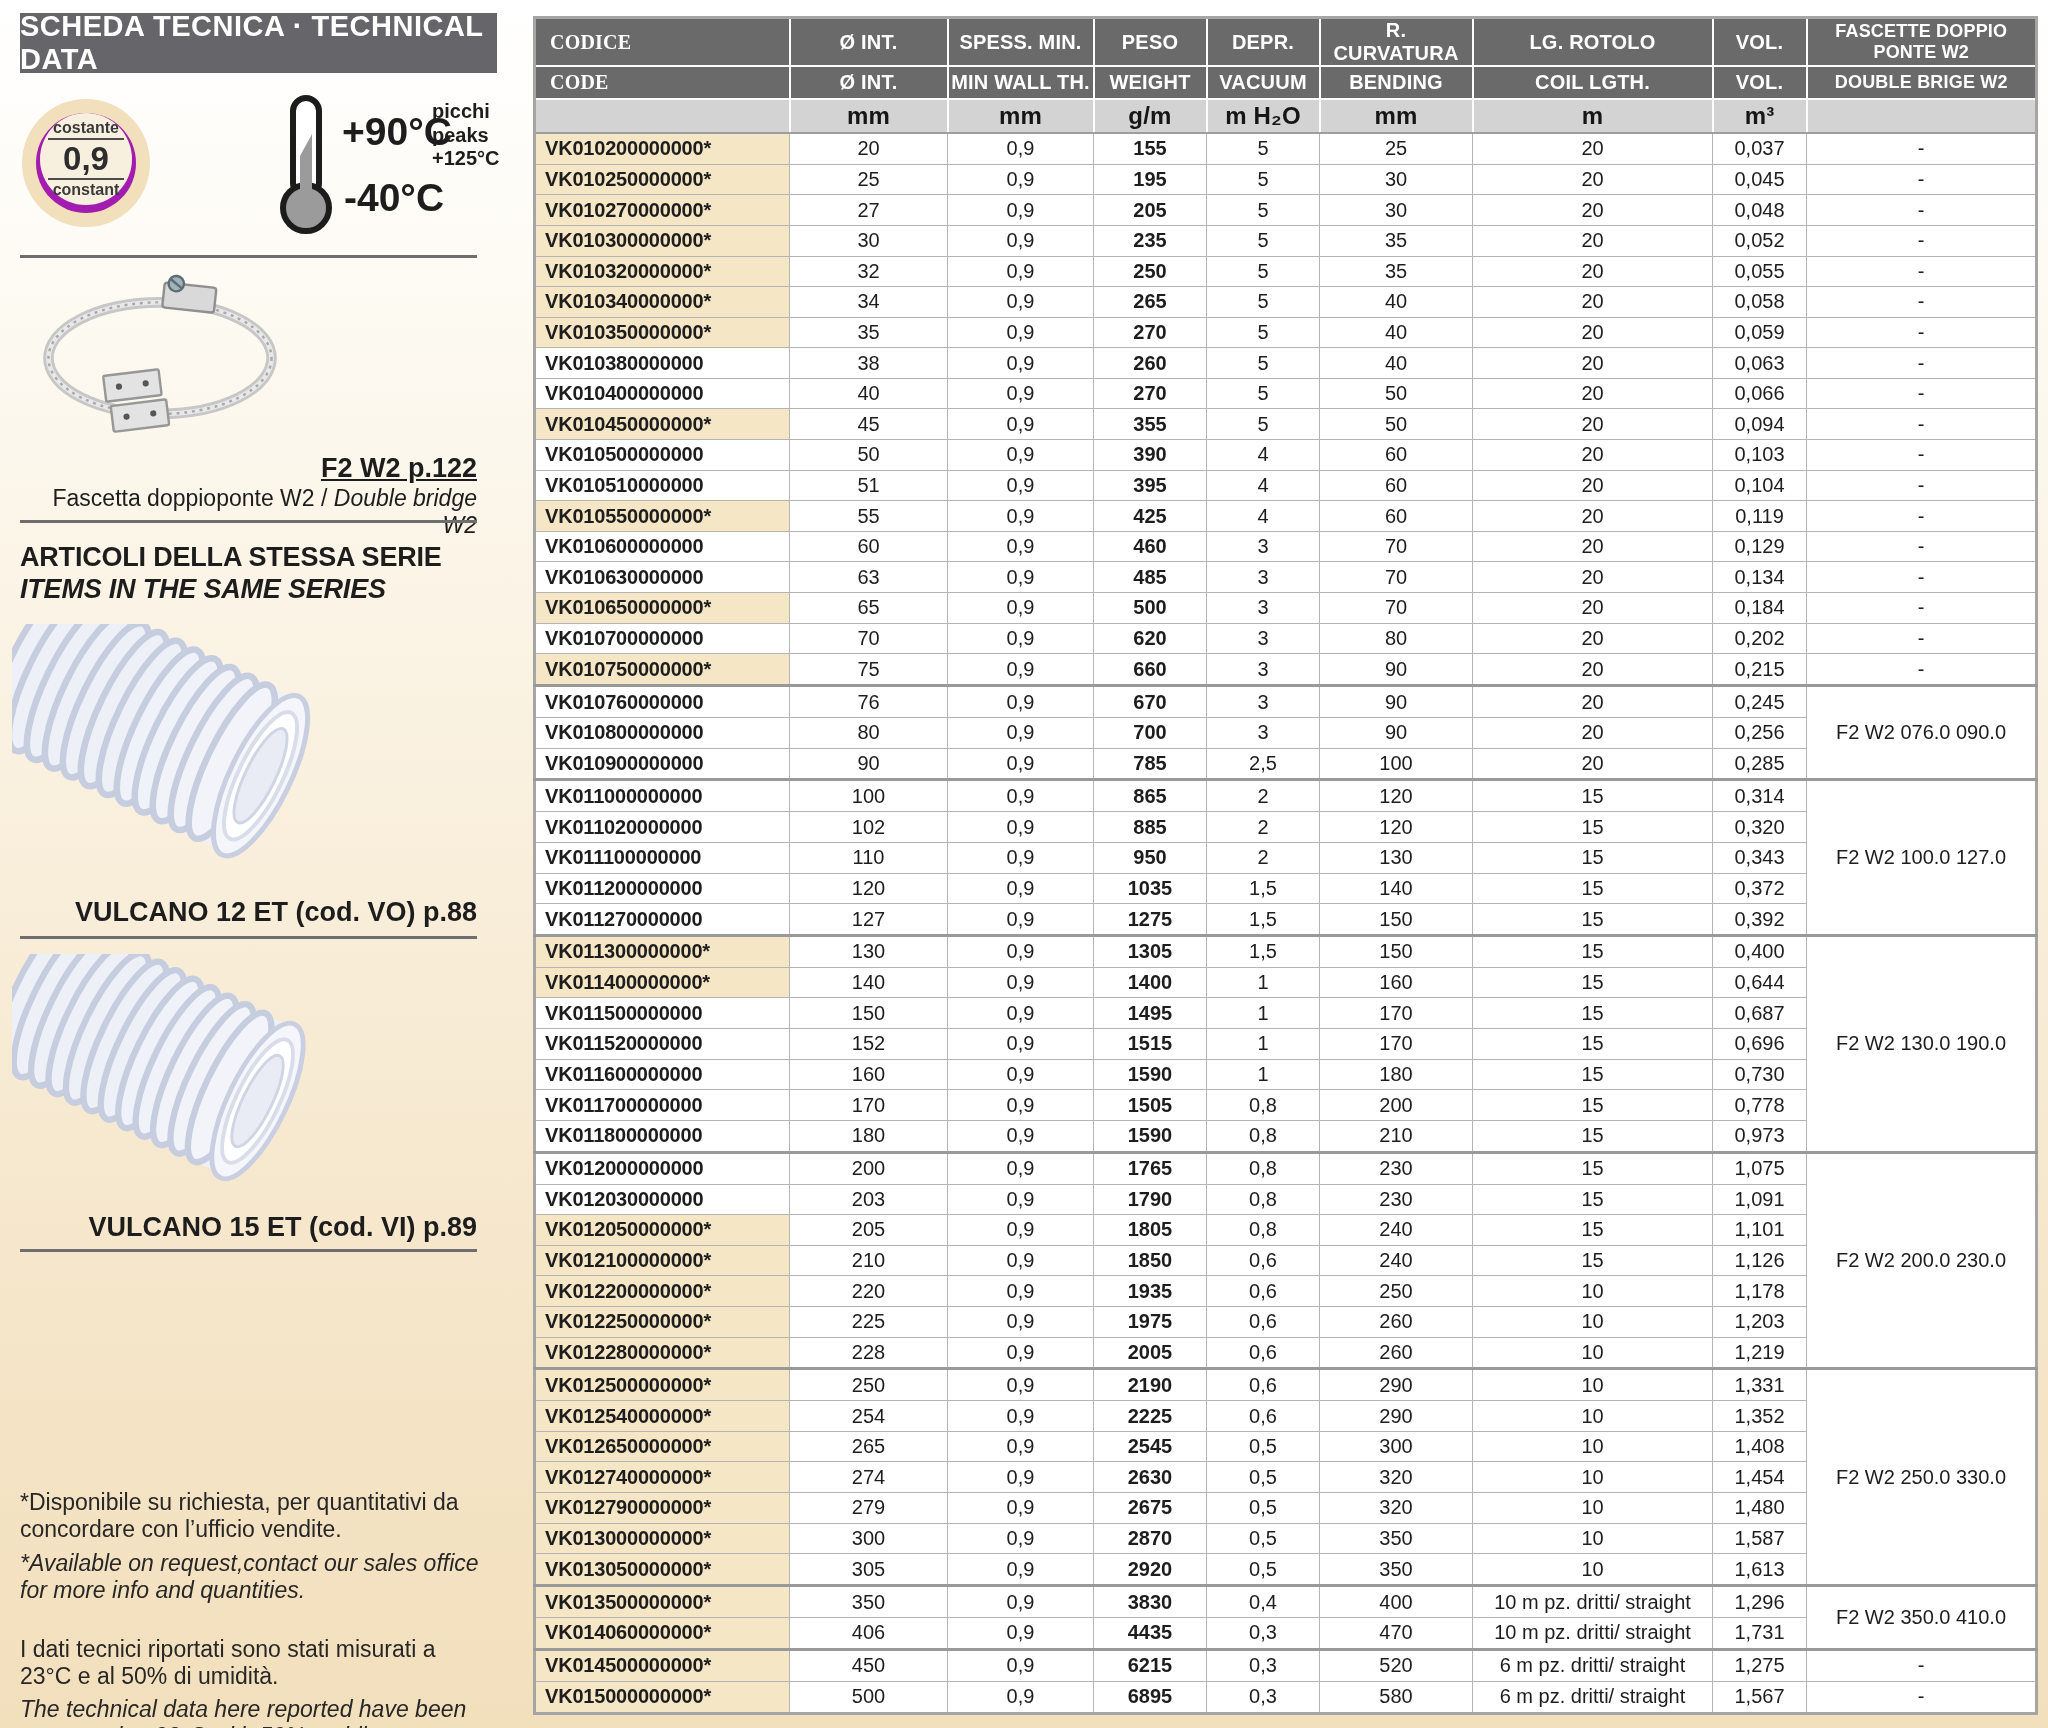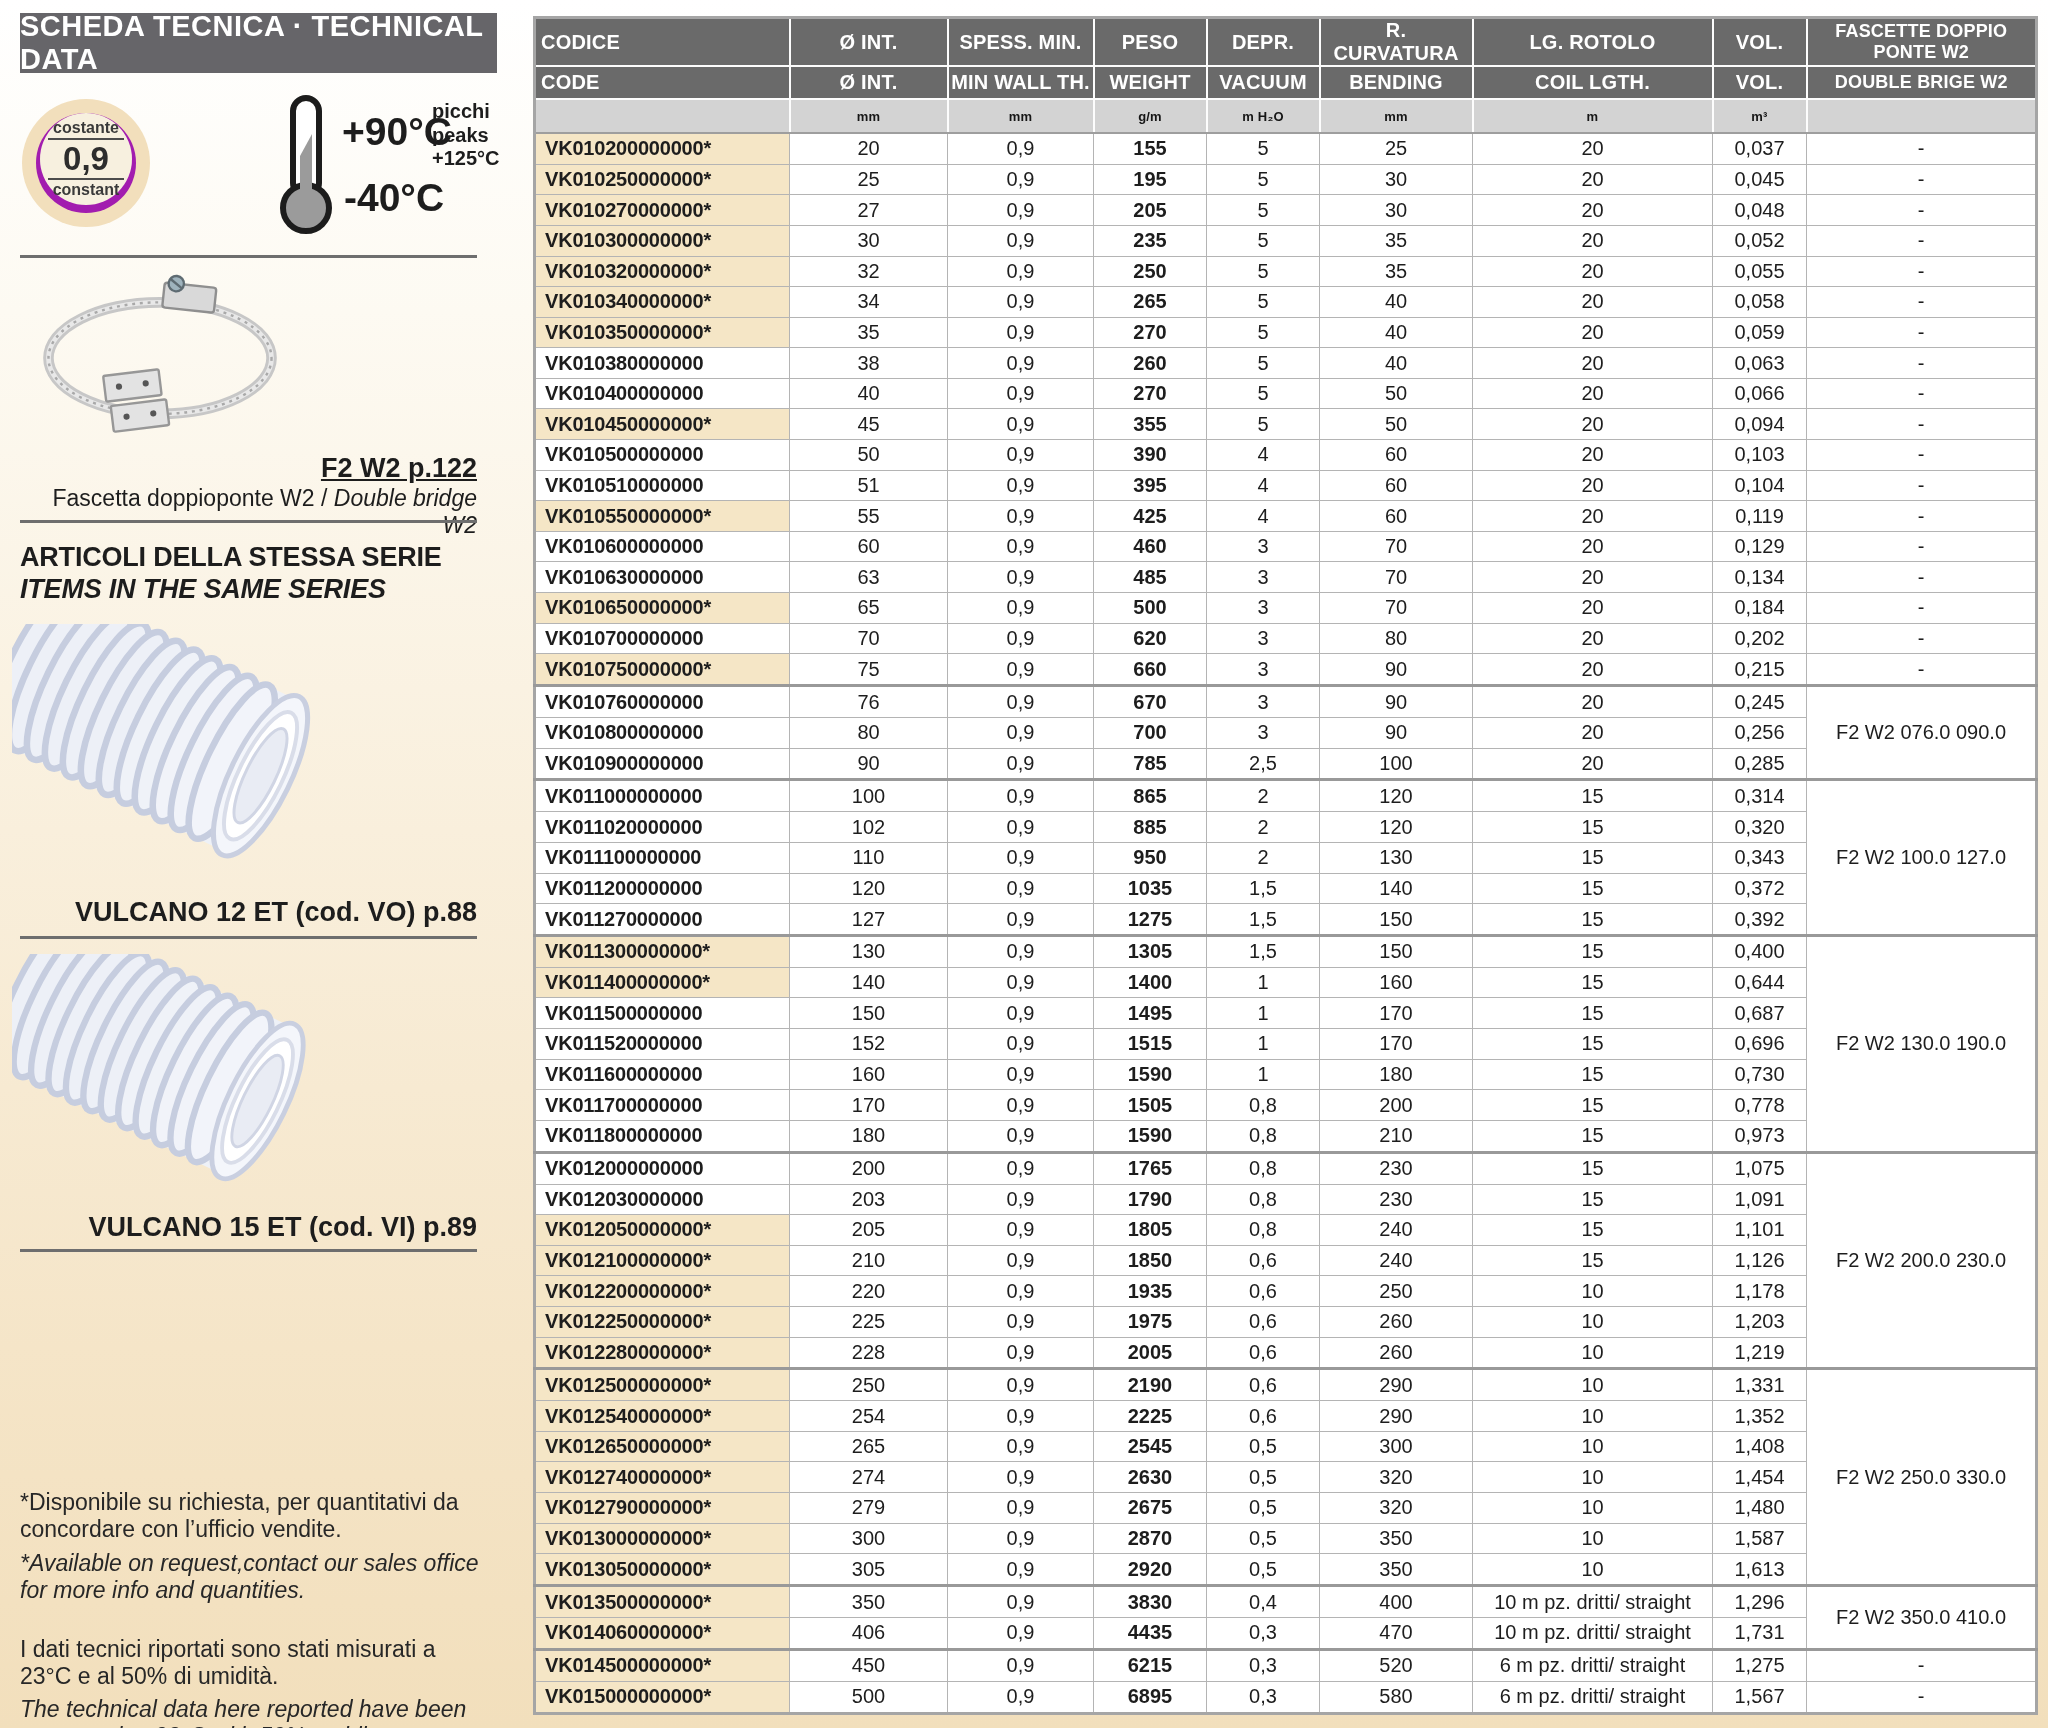--- a/index.html
+++ b/index.html
@@ -35,23 +35,23 @@
   .cap1{top:897px;font-size:27px;font-weight:700;}
   .cap2{top:1212px;font-size:27px;font-weight:700;}
   .foot{left:20px;top:1489px;width:466px;font-size:23px;color:#272727;line-height:1.17;}
   .foot p{margin:0 0 7px 0;}
   .foot p.it{font-style:italic;}
   .foot p.gap{margin-top:32px;}
   
   #spec-table{position:absolute;left:533px;top:16px;width:1502px;height:1699px;border-collapse:collapse;table-layout:fixed;
               background:#fff;border:3px solid #a5a5a5;}
   #spec-table thead th{background:#6a6a6a;color:#fff;font-size:20px;font-weight:700;border:2px solid #fdfdfd;height:31px;letter-spacing:.2px;padding:0;}
-  #spec-table thead th.left{text-align:left;padding-left:5px;}
+  #spec-table thead th.left{text-align:left;padding-left:14px;font-family:Liberation Serif, serif;}
   #spec-table thead th:last-child{font-size:18px;}
-  #spec-table thead tr.units th{background:#d3d3d3;color:#161616;font-size:13px;border:2px solid #fdfdfd;border-bottom:2px solid #9e9e9e;height:32px;margin-left:24px;}
+  #spec-table thead tr.units th{background:#d3d3d3;color:#161616;font-size:24px;border:2px solid #fdfdfd;border-bottom:2px solid #9e9e9e;height:32px;margin-left:24px;}
   #spec-table tbody td{border:1px solid #b4b4b4;font-size:20px;color:#1d1d1d;text-align:center;padding:0;background:#fff;}
   #spec-table tbody td.code{text-align:left;padding-left:9px;font-weight:700;letter-spacing:-0.2px;}
   #spec-table tbody td.hl{background:#f5e6c6;}
   #spec-table tbody td.weight{font-weight:700;}
   #spec-table tbody tr.sep td{border-top:3px solid #999999;}
 </style>
 </head>
 <body>
 
 <svg width="0" height="0" style="position:absolute">

